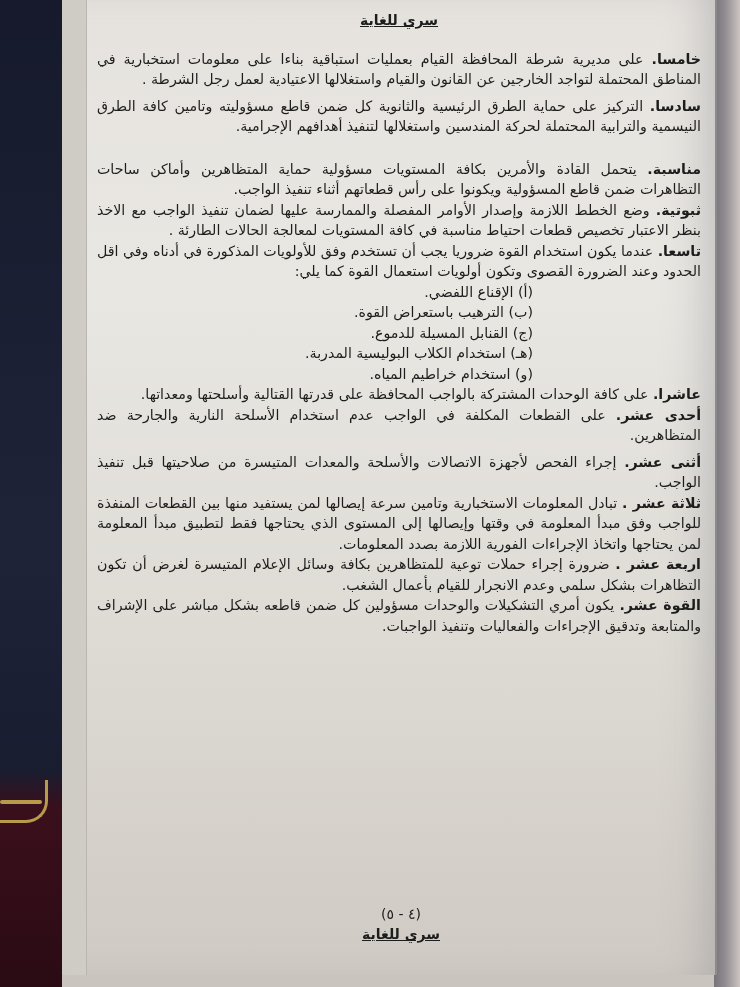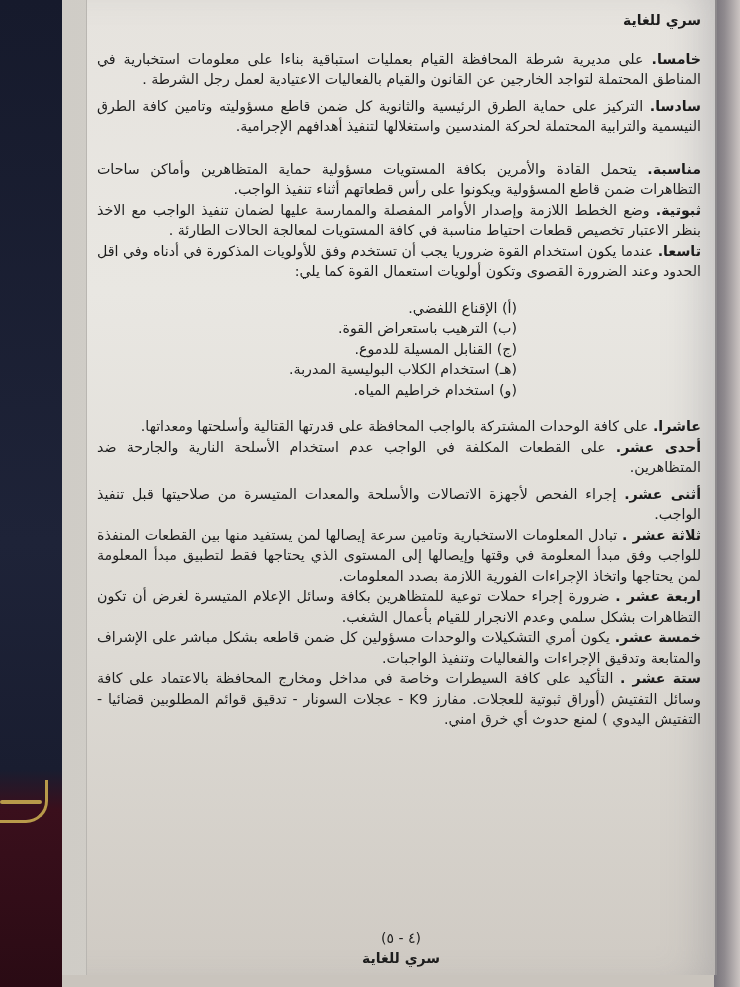--- a/index.html
+++ b/index.html
@@ -36,34 +36,34 @@
       border-right: 2px solid #8d8a8c;
       box-shadow: inset -30px 0 40px -20px rgba(120,120,130,0.35);
     }
     .content {
       position: absolute; left: 10px; right: 14px; top: 0;
       direction: rtl; text-align: justify;
       color: #1d1d1d;
       font-size: 14.2px; line-height: 20.5px;
     }
     .classification {
-      font-weight: bold; 
+      text-align: center; font-weight: bold; text-decoration: underline;
       font-size: 14px;
     }
     .classification.top { margin-top: 10px; margin-bottom: 18px; }
     .item { margin: 0; padding-right: 0; }
     .item .label { font-weight: bold; }
     .item .body { }
     .gap-s { height: 6px; }
     .gap-m { height: 16px; }
-    .sublist { padding-right: 168px; margin: 16px; list-style: none; }
+    .sublist { padding-right: 168px; margin: 0; list-style: none; }
     .sublist li { line-height: 20.5px; }
     .footer {
       position: absolute; left: 0; right: 0; top: 904px; text-align: center;
-      direction: rtl; color: #1d1d1d; font-size: 14px; line-height: 20px; margin-top: 24px;
+      direction: rtl; color: #1d1d1d; font-size: 14px; line-height: 20px;
     }
     .footer .classification { margin-top: 0; }
     .bottom-edge {
       position: absolute; left: 62px; top: 975px; width: 652px; height: 12px;
       background: #c9c4bd;
     }
   </style>
 </head>
 <body>
 
@@ -72,21 +72,21 @@
 <div class="gold-ornament2"></div>
 <div class="page-under"></div>
 <div class="right-strip"></div>
 
 <div class="page">
   <div class="content">
     <div class="classification top">سري للغاية</div>
 
     <p class="item">
       <span class="label">خامسا.</span>
-      <span class="body">على مديرية شرطة المحافظة القيام بعمليات استباقية بناءا على معلومات استخبارية في المناطق المحتملة لتواجد الخارجين عن القانون والقيام بالفعاليات الاعتيادية لعمل رجل الشرطة .</span>
+      <span class="body">على مديرية شرطة المحافظة القيام بعمليات استباقية بناءا على معلومات استخبارية في المناطق المحتملة لتواجد الخارجين عن القانون والقيام واستغلالها الاعتيادية لعمل رجل الشرطة .</span>
     </p>
     <div class="gap-s"></div>
 
     <p class="item">
       <span class="label">سادسا.</span>
       <span class="body">التركيز على حماية الطرق الرئيسية والثانوية كل ضمن قاطع مسؤوليته وتامين كافة الطرق النيسمية والترابية المحتملة لحركة المندسين واستغلالها لتنفيذ أهدافهم الإجرامية.</span>
     </p>
     <div class="gap-m"></div>
     <div class="gap-s"></div>
 
@@ -132,28 +132,24 @@
       <span class="label">ثلاثة عشر .</span>
       <span class="body">تبادل المعلومات الاستخبارية وتامين سرعة إيصالها لمن يستفيد منها بين القطعات المنفذة للواجب وفق مبدأ المعلومة في وقتها وإيصالها إلى المستوى الذي يحتاجها فقط لتطبيق مبدأ المعلومة لمن يحتاجها واتخاذ الإجراءات الفورية اللازمة بصدد المعلومات.</span>
     </p>
 
     <p class="item">
       <span class="label">اربعة عشر .</span>
       <span class="body">ضرورة إجراء حملات توعية للمتظاهرين بكافة وسائل الإعلام المتيسرة لغرض أن تكون التظاهرات بشكل سلمي وعدم الانجرار للقيام بأعمال الشغب.</span>
     </p>
 
     <p class="item">
-      <span class="label">خمسة عشر.</span>
+      <span class="label">القوة عشر.</span>
       <span class="body">يكون أمري التشكيلات والوحدات مسؤولين كل ضمن قاطعه بشكل مباشر على الإشراف والمتابعة وتدقيق الإجراءات والفعاليات وتنفيذ الواجبات.</span>
     </p>
 
-    <p class="item">
-      <span class="label">ستة عشر .</span>
-      <span class="body">التأكيد على كافة السيطرات وخاصة في مداخل ومخارج المحافظة بالاعتماد على كافة وسائل التفتيش (أوراق ثبوتية للعجلات. مفارز K9 - عجلات السونار - تدقيق قوائم المطلوبين قضائيا - التفتيش اليدوي ) لمنع حدوث أي خرق امني.</span>
-    </p>
   </div>
 
   <div class="footer">
     <div>(٤ - ٥)</div>
     <div class="classification">سري للغاية</div>
   </div>
 </div>
 
 <div class="bottom-edge"></div>
 

